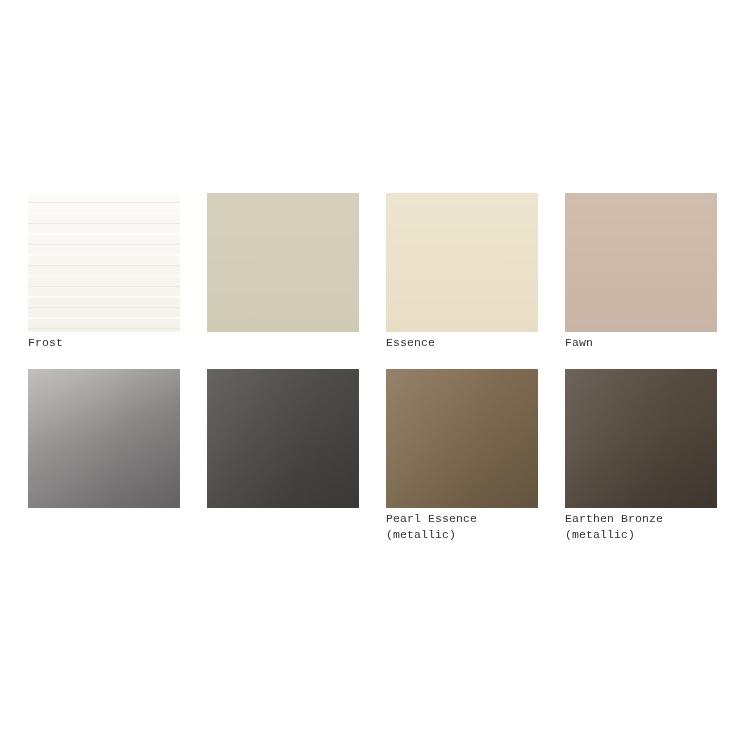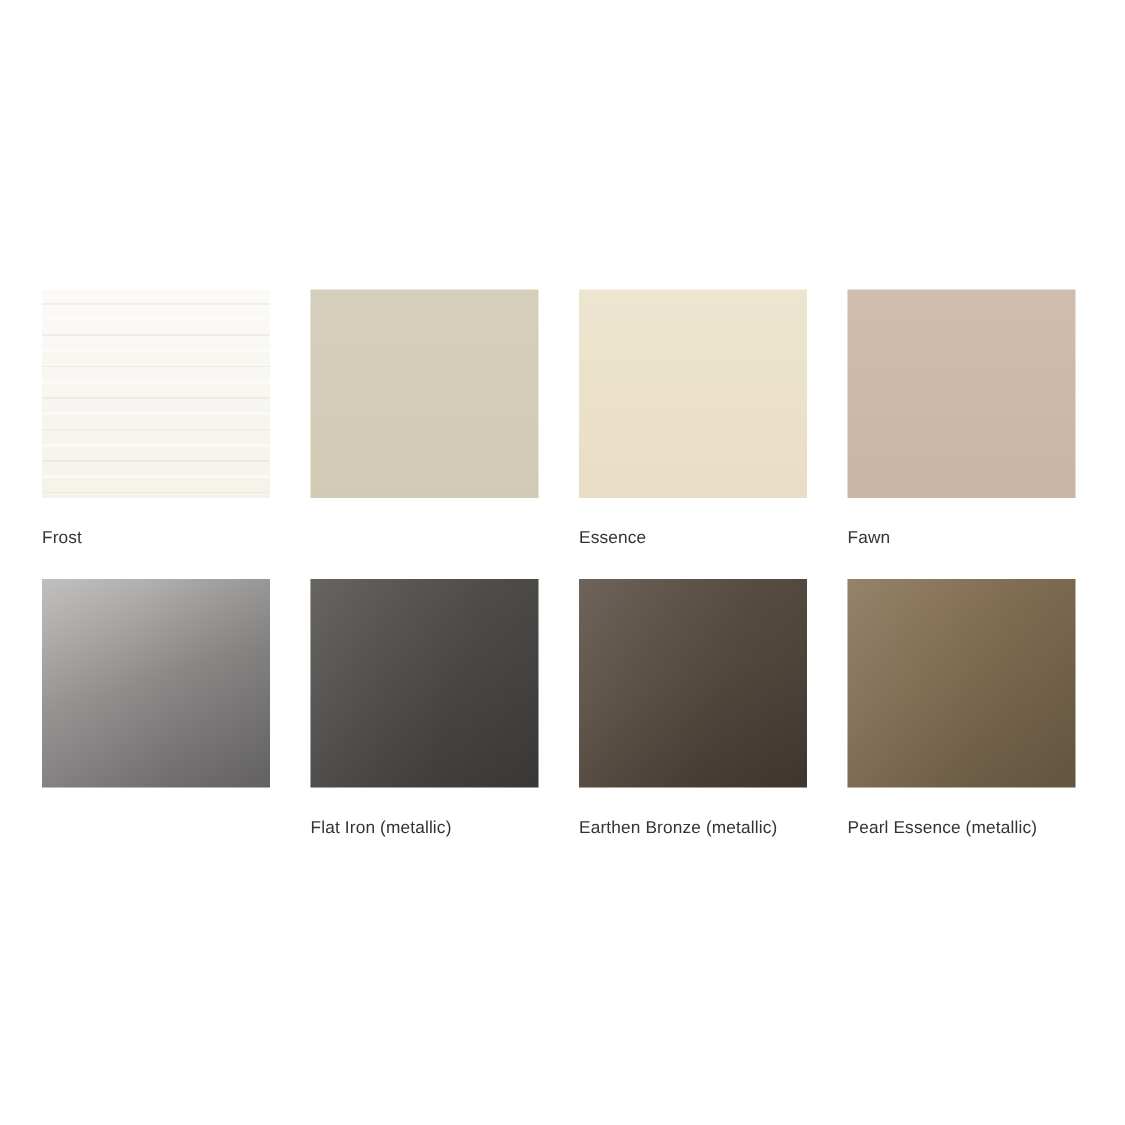--- a/index.html
+++ b/index.html
@@ -70,26 +70,26 @@
       107deg,
       rgba(255,255,255,0.10) 0%,
       rgba(255,255,255,0.03) 34%,
       rgba(0,0,0,0.04) 63%,
       rgba(0,0,0,0.10) 100%
     );
     pointer-events: none;
   }
 
   .swatch-label {
-    margin-top: 20px;
+    margin-top: 3px;
     font-size: 11.5px;
     line-height: 15.5px;
     color: #333333;
     letter-spacing: 0.1px;
-    font-family: Liberation Sans, sans-serif;
+    font-family: Liberation Mono, monospace;
   }
 
   .row-one .swatch-label {
     min-height: 34px;
   }
 </style>
 </head>
 <body style="--label-color: #333333;">
 
 <div id="swatch-board">
@@ -114,27 +114,26 @@
       <span class="swatch-chip" style="background: linear-gradient(rgb(208, 189, 174) 0%, rgb(200, 181, 166) 100%);"></span>
       <div class="swatch-label">Fawn</div>
     </div>
 
     <div class="swatch-cell row-two">
       <span class="swatch-chip metallic" style="background: linear-gradient(163deg, rgb(186, 185, 184) 0%, rgb(142, 140, 139) 48%, rgb(109, 107, 107) 100%);"></span>
     </div>
 
     <div class="swatch-cell row-two">
       <span class="swatch-chip metallic" style="background: linear-gradient(163deg, rgb(86, 83, 79) 0%, rgb(76, 74, 72) 48%, rgb(64, 62, 61) 100%);"></span>
-      <div class="swatch-label">Flat Iron (metallic)</div>
+    </div>
+
+    <div class="swatch-cell row-two">
+      <span class="swatch-chip metallic" style="background: linear-gradient(163deg, rgb(138, 116, 89) 0%, rgb(126, 106, 80) 48%, rgb(110, 93, 70) 100%);"></span>
+      <div class="swatch-label">Pearl Essence (metallic)</div>
     </div>
 
     <div class="swatch-cell row-two">
       <span class="swatch-chip metallic" style="background: linear-gradient(163deg, rgb(93, 82, 72) 0%, rgb(85, 74, 63) 48%, rgb(69, 59, 51) 100%);"></span>
       <div class="swatch-label">Earthen Bronze (metallic)</div>
     </div>
 
-    <div class="swatch-cell row-two">
-      <span class="swatch-chip metallic" style="background: linear-gradient(163deg, rgb(138, 116, 89) 0%, rgb(126, 106, 80) 48%, rgb(110, 93, 70) 100%);"></span>
-      <div class="swatch-label">Pearl Essence (metallic)</div>
-    </div>
-
   </div>
 </div>
 
 </body></html>

